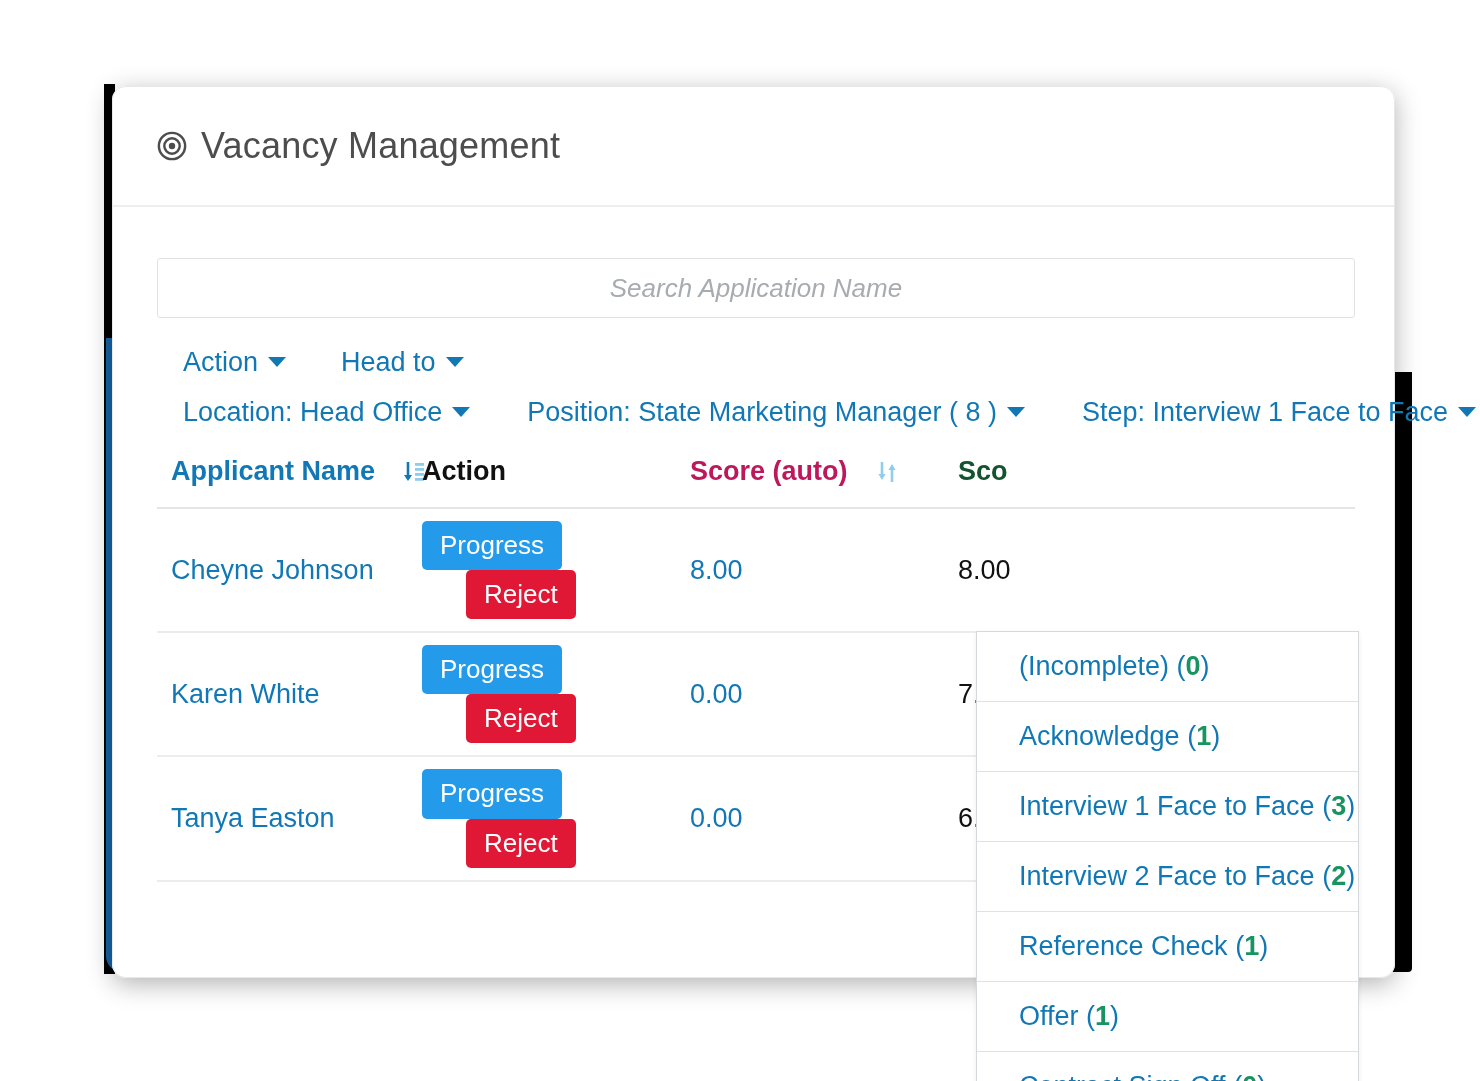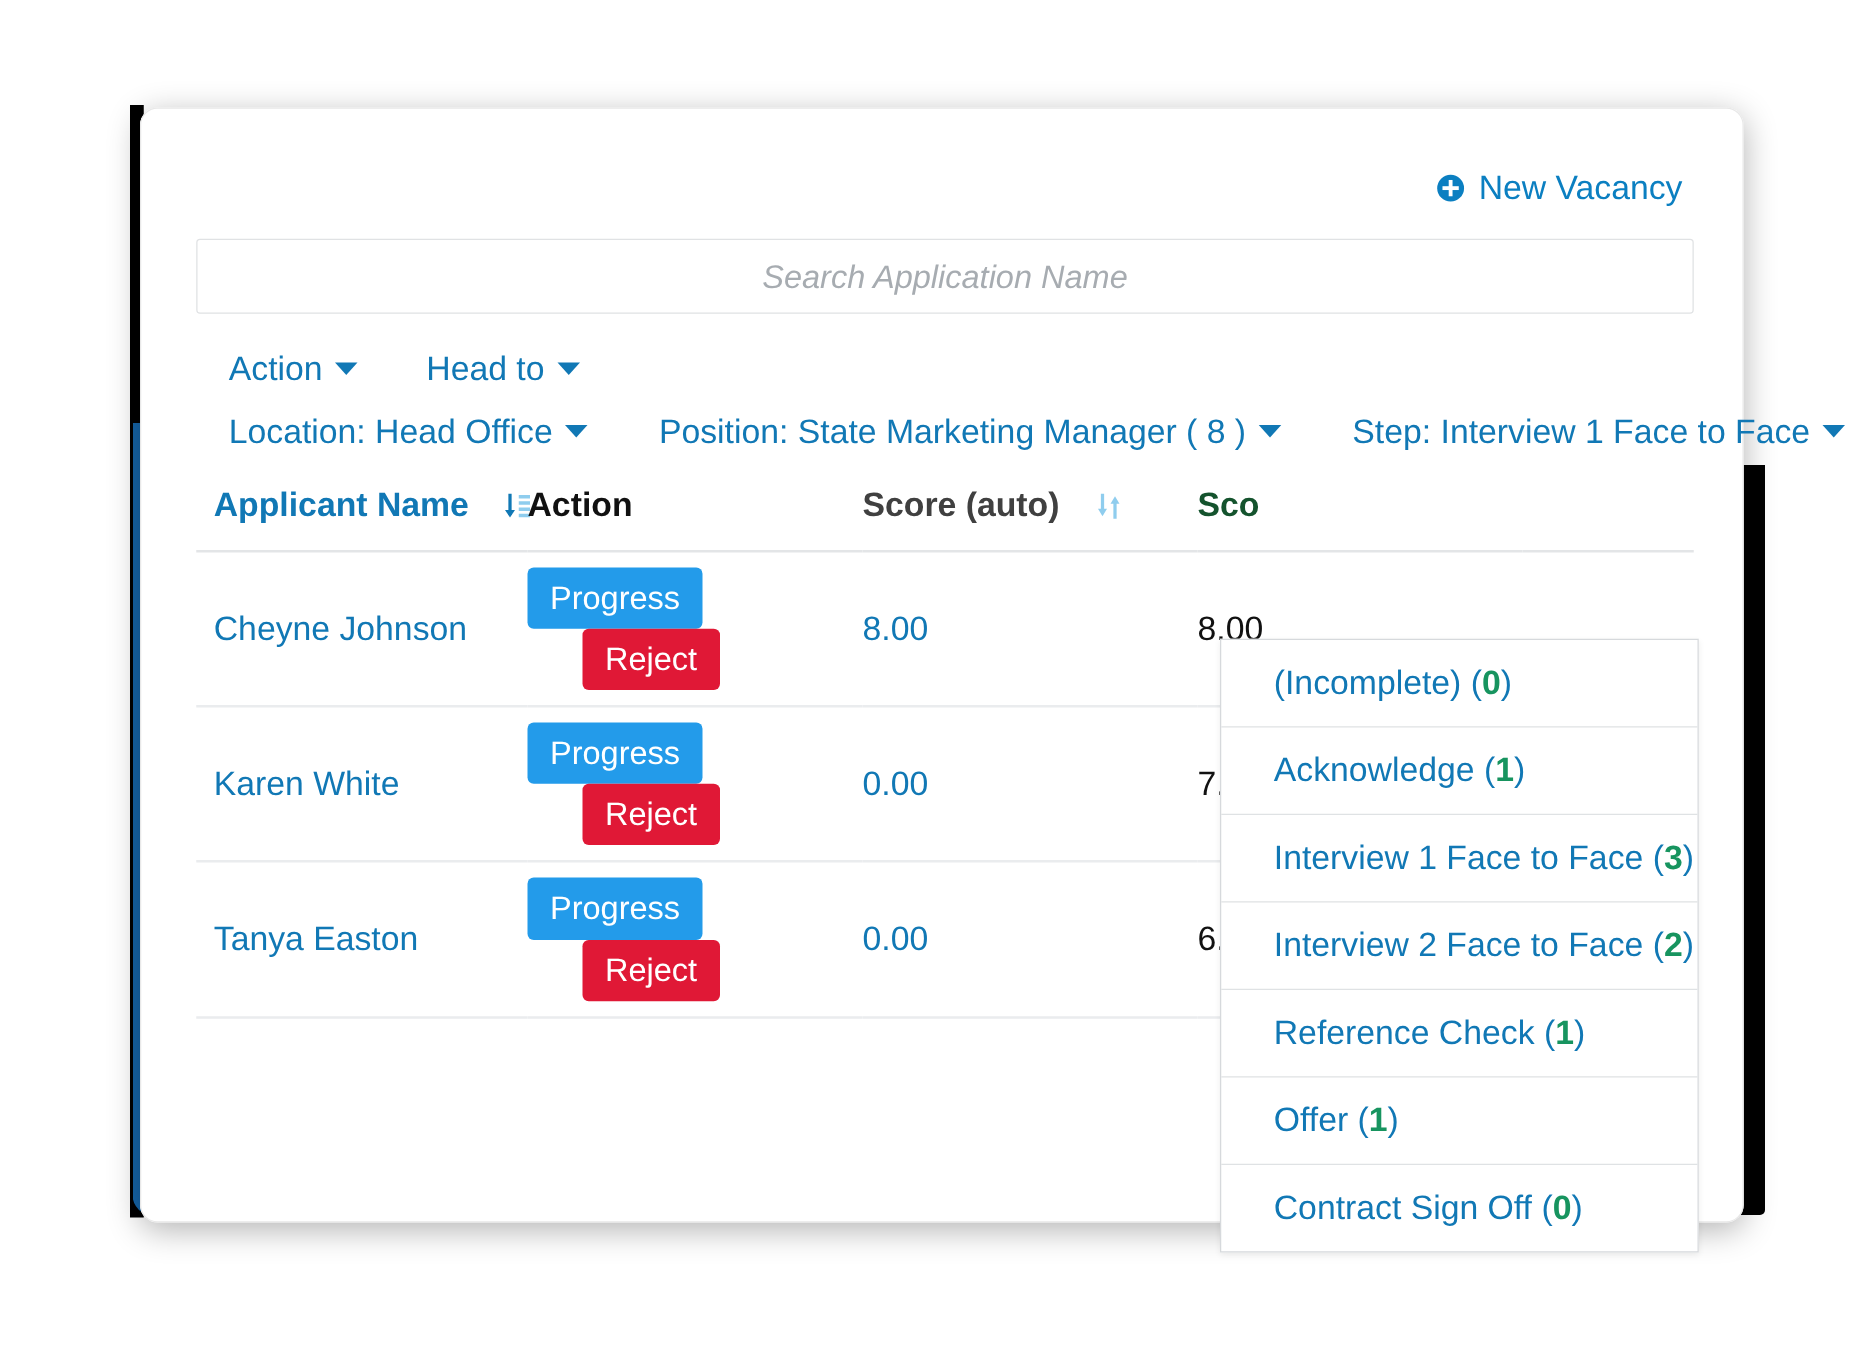--- a/index.html
+++ b/index.html
@@ -185,21 +185,21 @@
   .tbl th {
     text-align: left;
     font-size: 27px;
     font-weight: bold;
     padding: 0 0 20px 0;
     border-bottom: 2px solid #e3e5e7;
     white-space: nowrap;
   }
   .th-name  { width: 265px; padding-left: 14px !important; color:#1178b5; }
   .th-act   { width: 268px; color:#111; }
-  .th-auto  { width: 268px; color:#404040; }
+  .th-auto  { width: 268px; color:#be185d; }
   .th-man   { width: 260px; color:#14532d; }
   .th-last  { width: 137px; }
 
   .th-inner { display: inline-flex; align-items: center; gap: 28px; }
 
   .sort-icon { width: 22px; height: 24px; display:block; }
 
   .tbl td {
     border-bottom: 2px solid #eaecee;
     padding: 12px 0;
@@ -254,33 +254,33 @@
 
 <div id="stage">
 
   <div class="black-shade-left"></div>
   <div class="blue-frame"></div>
   <div class="black-shade-right"></div>
   <div class="soft-shadow"></div>
 
   <div class="card">
 
+    <div class="card-header">
+      <div class="page-title">
+        <svg class="bullseye" viewBox="0 0 32 32">
+          <circle cx="16" cy="16" r="14" fill="none" stroke="#4d4d4d" stroke-width="2.6"></circle>
+          <circle cx="16" cy="16" r="8.2" fill="none" stroke="#4d4d4d" stroke-width="2.6"></circle>
+          <circle cx="16" cy="16" r="3.4" fill="#4d4d4d"></circle>
+        </svg>
+        <span>Vacancy Management</span>
+      </div>
+    </div>
 
     <div class="card-body">
 
-      <div class="new-vacancy-row">
-        <a class="new-vacancy" href="#">
-          <svg class="plus-circle" viewBox="0 0 24 24">
-            <circle cx="12" cy="12" r="11.2" fill="#0b7fc1"></circle>
-            <rect x="10.4" y="5.2" width="3.2" height="13.6" fill="#ffffff"></rect>
-            <rect x="5.2" y="10.4" width="13.6" height="3.2" fill="#ffffff"></rect>
-          </svg>
-          <span>New Vacancy</span>
-        </a>
-      </div>
 
       <input class="search-input" type="text" placeholder="Search Application Name" style="">
 
       <div class="menu-row">
         <span class="dd-trigger gap-a">
           <span>Action</span>
           <i class="caret"></i>
         </span>
         <span class="dd-trigger">
           <span>Head to</span>

